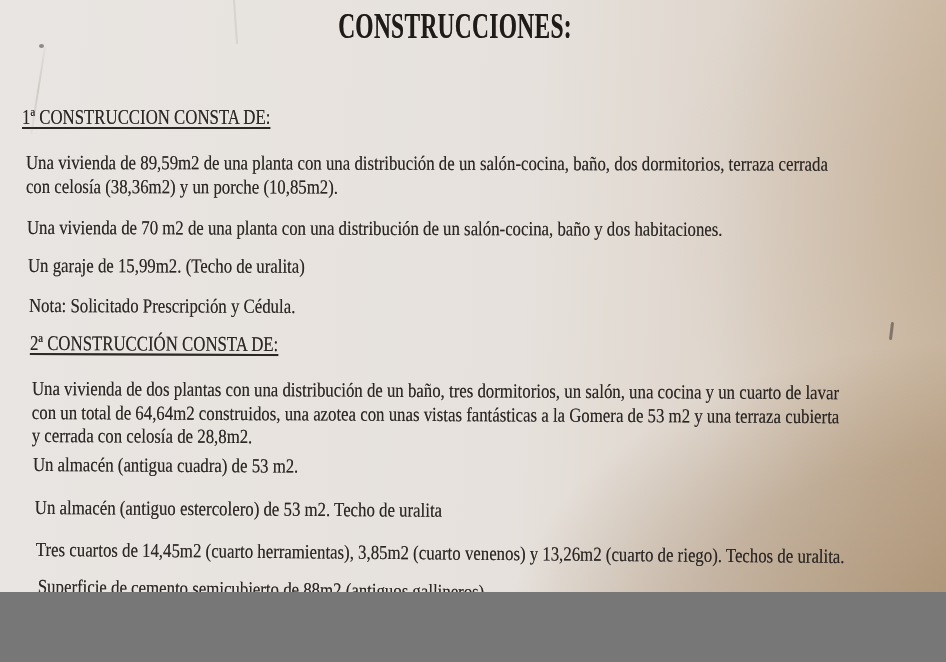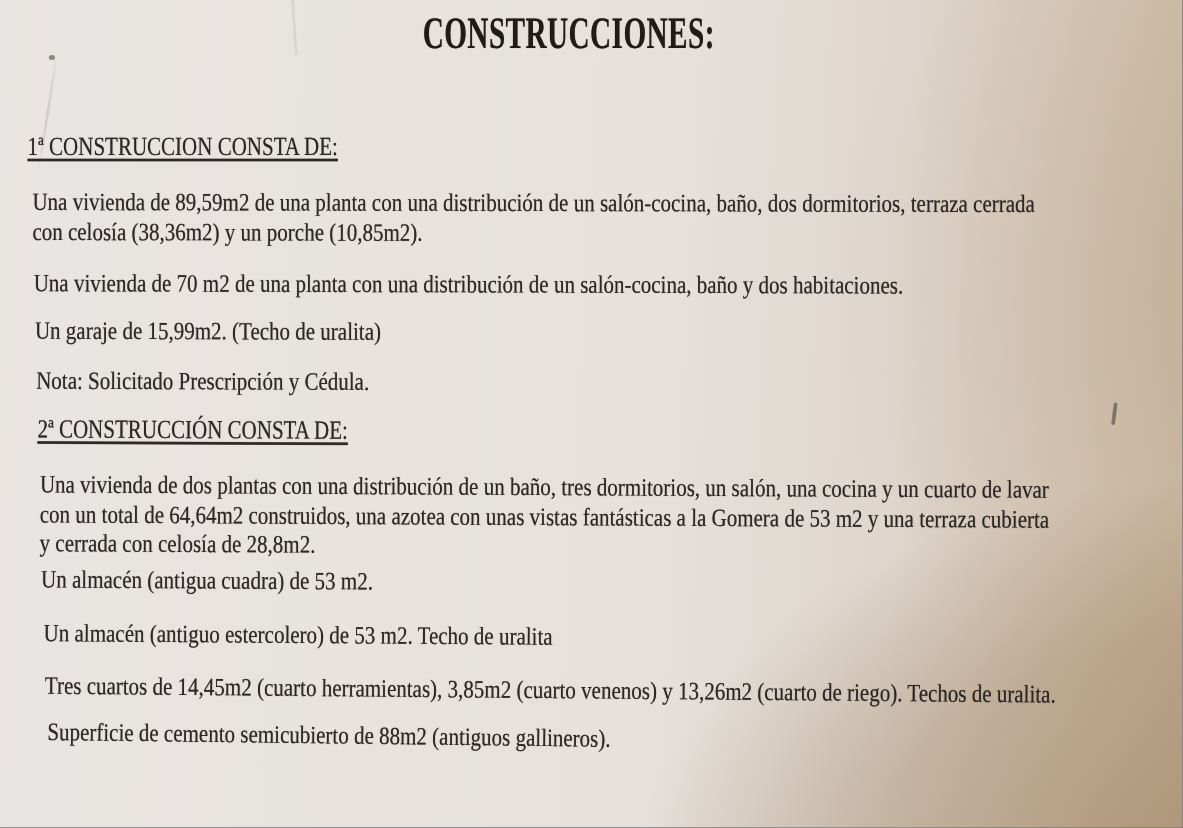--- a/index.html
+++ b/index.html
@@ -1,18 +1,18 @@
 <!DOCTYPE html>
 <html><head>
 <meta charset="utf-8">
 <style>
   html,body{margin:0;padding:0;background:#777;}
   #doc{
     position:relative;
-    width:946px;height:662px;
+    width:946px;height:592px;
     overflow:hidden;
     font-family:"Liberation Serif", serif;
     background:
       radial-gradient(70% 70% at 104% 108%, rgba(140,108,72,0.52) 0%, rgba(140,108,72,0.30) 45%, rgba(140,108,72,0) 72%),
       radial-gradient(55% 90% at 106% 35%, rgba(170,145,118,0.30) 0%, rgba(170,145,118,0) 65%),
       linear-gradient(93deg,#e9e5e2 0%,#e6e1dc 55%,#dfd6cd 75%,#d3c3b0 92%,#cdbba5 100%);
   }
   .txt{
     position:absolute;
     color:rgba(40,36,34,0.95);

